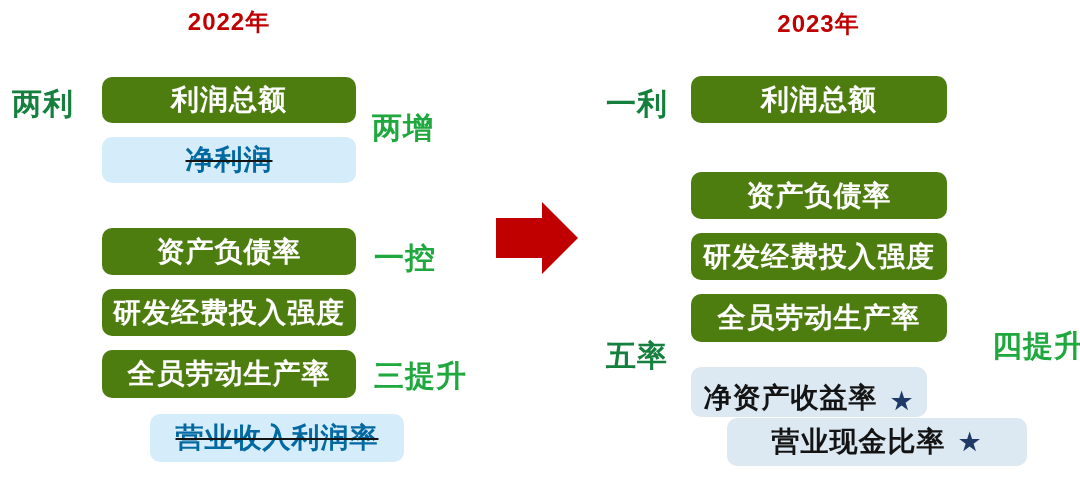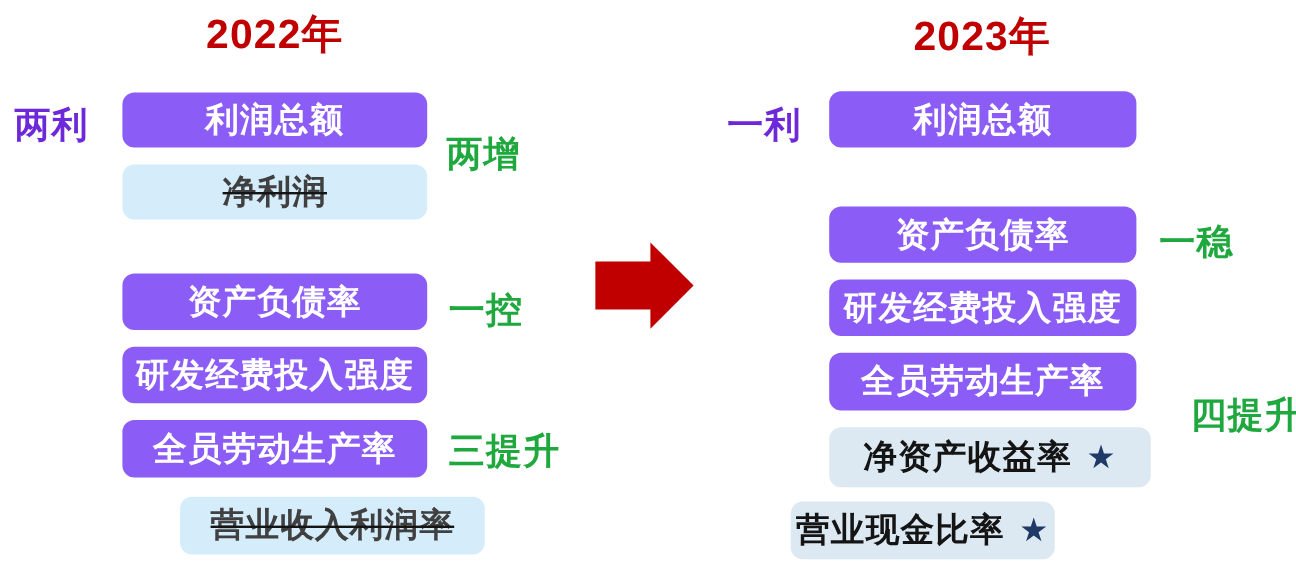--- a/index.html
+++ b/index.html
@@ -1,54 +1,54 @@
 <!DOCTYPE html>
 <html><head>
 <meta charset="utf-8">
 <style>
   html,body { margin:0; padding:0; background:#ffffff; }
   .canvas {
     position:relative; width:1080px; height:482px; background:#ffffff;
     font-family:"Liberation Sans", sans-serif; font-weight:700; overflow:hidden;
   }
   .title {
-    position:absolute; font-size:34px; color:#C00000; text-align:center;
+    position:absolute; font-size:24px; color:#C00000; text-align:center;
     letter-spacing:1px; white-space:nowrap;
   }
   .t-left  { left:102px; width:254px; top:6px; }
   .t-right { left:690px; width:257px; top:8px;text-align:center; }
 
   .box {
     position:absolute; display:flex; align-items:center; justify-content:center;
     border-radius:10px; font-size:28px; letter-spacing:1px; white-space:nowrap;
   }
-  .box.dark    { background:#8b5cf6; color:#ffffff; }
-  .box.light-l { background:#D5EDFB; color:#404040; }
+  .box.dark    { background:#4d7c0f; color:#ffffff; }
+  .box.light-l { background:#D5EDFB; color:#0369a1; }
   .box.light-r { background:#DCE9F2; color:#141414; }
   .strike { text-decoration:line-through; text-decoration-thickness:2px; text-decoration-color:#141414; }
   .star { color:#1F3A66; margin-left:12px; font-size:27px; font-weight:400; }
 
   
   .pos-l1 { left:102px; top:77px;  width:254px; height:46px; }
   .pos-l2 { left:102px; top:137px; width:254px; height:46px; }
   .pos-l3 { left:102px; top:228px; width:254px; height:47px; }
   .pos-l4 { left:102px; top:289px; width:254px; height:47px; }
   .pos-l5 { left:102px; top:350px; width:254px; height:48px; }
   .pos-l6 { left:102px; top:414px; width:254px; height:48px;margin-left:48px; }
 
   
   .pos-r1 { left:691px; top:76px;  width:256px; height:47px; }
   .pos-r2 { left:691px; top:172px; width:256px; height:47px; }
   .pos-r3 { left:691px; top:233px; width:256px; height:47px; }
   .pos-r4 { left:691px; top:294px; width:256px; height:48px; }
-  .pos-r5 { left:691px; top:356px; width:268px; height:50px; }
-  .pos-r6 { left:659px; top:418px; width:220px; height:48px;align-items:center; }
+  .pos-r5 { left:691px; top:367px; width:236px; height:50px;align-items:flex-end; }
+  .pos-r6 { left:727px; top:418px; width:300px; height:48px;align-items:center; }
 
   .lab { position:absolute; font-size:30px; letter-spacing:1px; white-space:nowrap; }
-  .red   { color:#6d28d9; }
+  .red   { color:#15803d; }
   .green { color:#1FA83E; }
 
   .l-liangli   { left:12px;  top:84px;  }
   .l-liangzeng { left:372px; top:108px; }
   .l-silv      { left:14px;  top:336px; }
   .l-yikong    { left:374px; top:238px; }
   .l-santi     { left:374px; top:356px; }
   .l-yili      { left:606px; top:84px;  }
   .l-yizeng    { left:966px; top:88px;  }
   .l-yiwen     { left:966px; top:182px; }
@@ -88,22 +88,22 @@
   </div>
   <div class="box light-l pos-l6">
     <span class="strike">营业收入利润率</span>
   </div>
 
   <svg class="arrow" width="84" height="88" viewBox="0 0 84 88">
     <polygon points="0,20 46,20 46,4 82,40 46,76 46,60 0,60" fill="#C00000"></polygon>
   </svg>
 
   <div class="lab red l-yili">一利</div>
+  <div class="lab red l-wulv">五率</div>
 
-  <div class="lab green l-yiwen">一稳</div>
   <div class="lab green l-siti">四提升</div>
 
   <div class="box dark pos-r1">
     <span>利润总额</span>
   </div>
   <div class="box dark pos-r2">
     <span>资产负债率</span>
   </div>
   <div class="box dark pos-r3">
     <span>研发经费投入强度</span>

